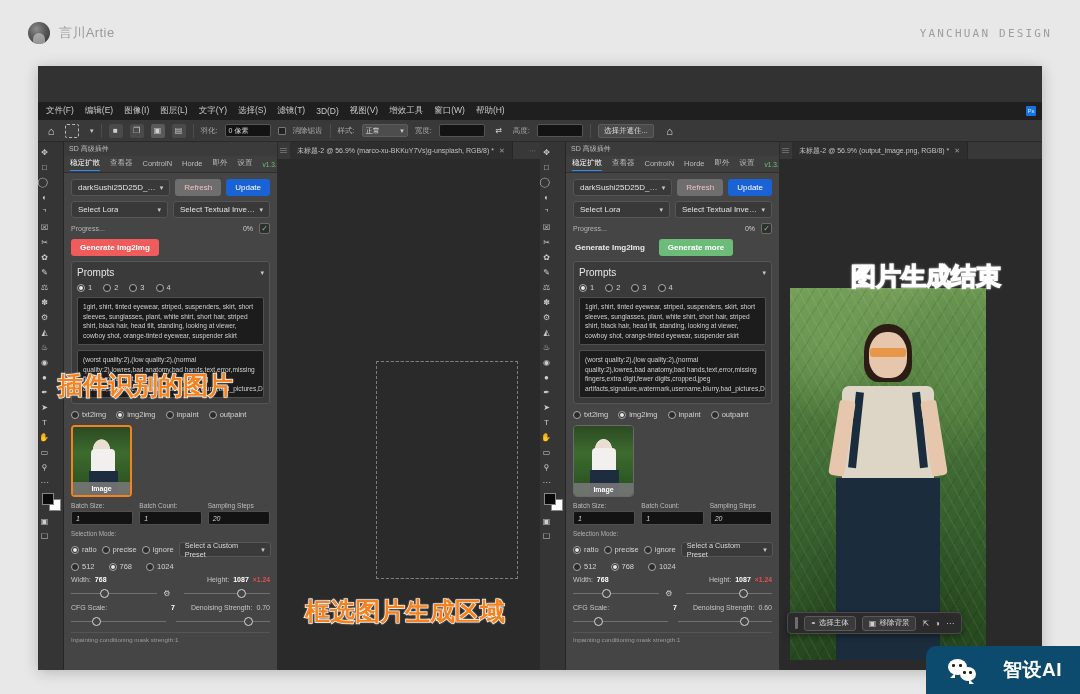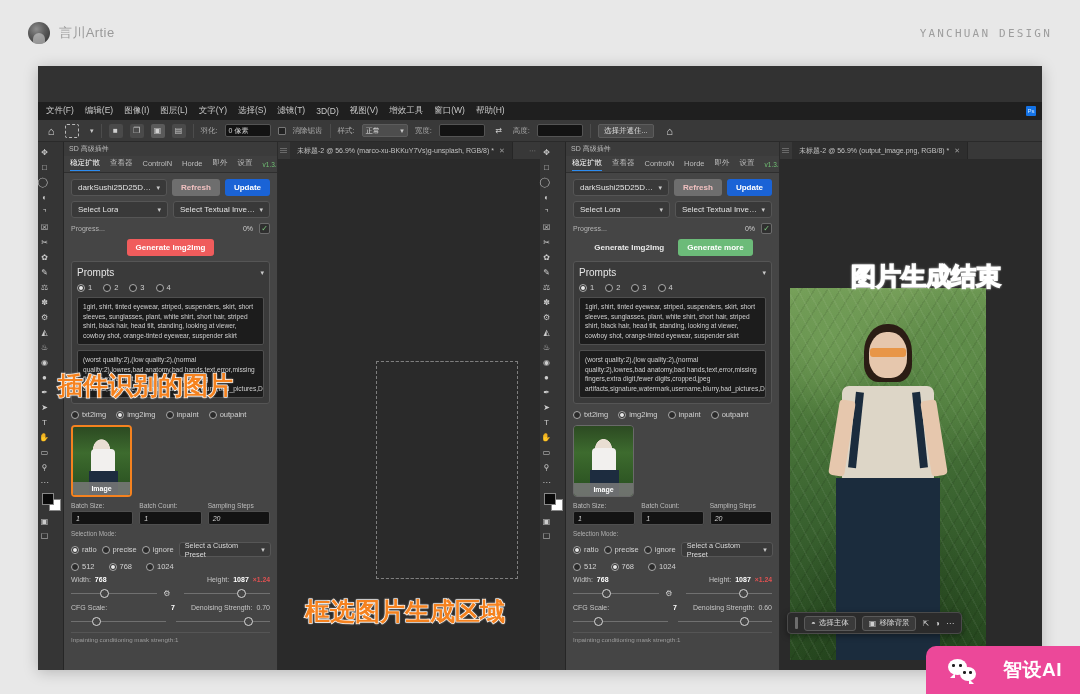--- a/index.html
+++ b/index.html
@@ -107,33 +107,33 @@
   .sd-content{padding:6px 7px; display:flex; flex-direction:column; gap:5px; flex:1; overflow:hidden;}
   .row{display:flex; gap:5px; align-items:center;}
   .select{
     flex:1; height:17px; background:#393939; border:1px solid #555; border-radius:3px;
     font-size:8px; color:#e2e2e2; display:flex; align-items:center;
     padding:0 6px; justify-content:space-between; white-space:nowrap; overflow:hidden;
   }
   .select .cv{overflow:hidden;text-overflow:ellipsis;}
   .chev{font-size:7px;color:#c9c9c9;margin-left:4px;}
   .btn{
-    height:17px; border-radius:3px; font-size:8px; font-weight:bold;
+    height:17px; border-radius:3px; font-size:8px; font-weight:normal;
     display:flex;align-items:center;justify-content:center; padding:0 9px; white-space:nowrap;
   }
   .btn-refresh{background:#6e6e6e;color:#f0c0c0;}
   .btn-update{background:#1a63d6;color:#fff;}
   .progress-row{display:flex;align-items:center;gap:6px;}
   .prog-label{font-size:7px;color:#b4b4b4;}
   .prog-pct{font-size:7px;color:#cfcfcf;margin-left:auto;}
   .prog-check{
     width:11px;height:11px;background:#2f2f2f;border:1px solid #6c6c6c;border-radius:2px;
     color:#7ec97e;font-size:8px;text-align:center;line-height:10px;
   }
-  .gen-row{display:flex;gap:5px;align-items:center;justify-content:center;}
+  .gen-row{display:flex;gap:5px;align-items:center;}
   .btn-gen{
     background:#f05c5c;color:#fff;font-size:8px;font-weight:bold;border-radius:3px;
     height:17px;padding:0 9px;display:flex;align-items:center;
   }
   .btn-gen.plain{background:transparent;color:#e8e8e8;padding-left:2px;}
   .btn-genmore{
     background:#6cbb79;color:#fff;font-size:8px;font-weight:bold;border-radius:3px;
     height:17px;padding:0 9px;display:flex;align-items:center;
   }
   .prompts-box{
@@ -290,21 +290,21 @@
     paint-order:stroke fill;
     text-shadow:0 0 2px rgba(255,255,255,.9), 0 0 2px rgba(255,255,255,.9);
   }
   .anno-green{
     color:#1d7a1d; font-size:25px;
     -webkit-text-stroke:1.3px #ffffff;
     text-shadow:0 0 2px rgba(255,255,255,.95), 0 0 3px rgba(255,255,255,.85);
   }
   
   .wechat{
-    position:absolute; right:0; bottom:0; height:48px; background:#ec4899;
+    position:absolute; right:0; bottom:0; height:48px; background:#0c4a6e;
     display:flex; align-items:center; gap:27px; padding:0 18px 0 22px;
     border-radius:10px 0 0 0;
   }
   .wechat-logo{position:relative;width:28px;height:22px;flex:0 0 auto;}
   .wc-b1{
     position:absolute;left:0;top:0;width:19px;height:16px;background:#fff;border-radius:50%;
   }
   .wc-b1:after{content:"";position:absolute;left:2px;bottom:-3px;width:5px;height:5px;background:#fff;
     clip-path:polygon(0 100%,100% 0,100% 100%);}
   .wc-b2{

